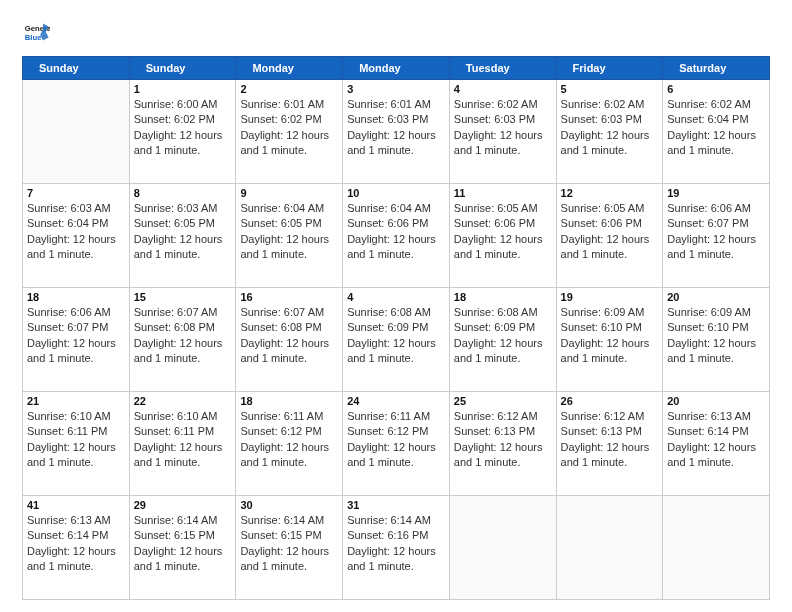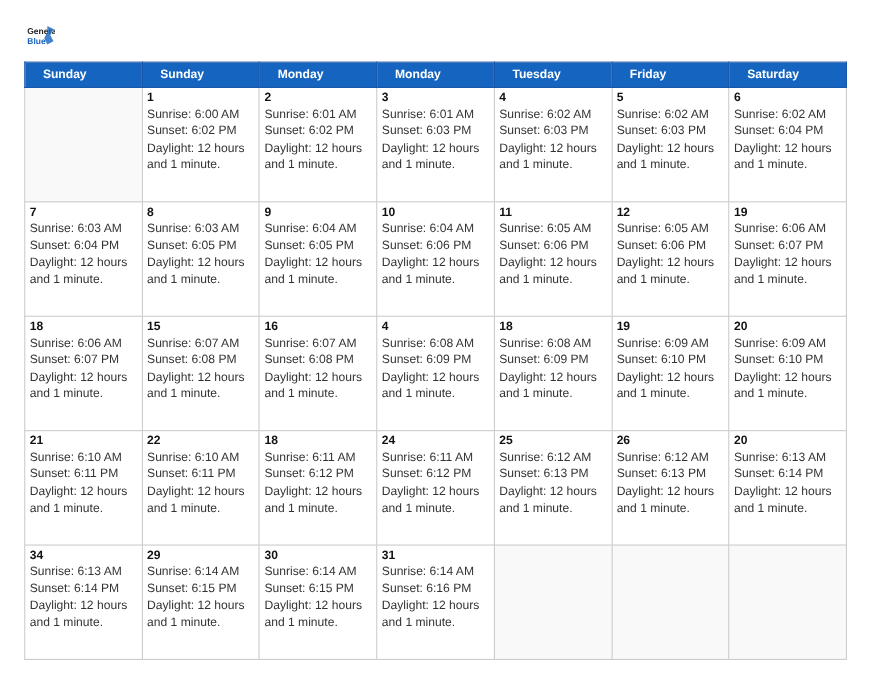--- a/index.html
+++ b/index.html
@@ -237,21 +237,21 @@
             <span class="day-num">26</span>
             <div class="day-info">Sunrise: 6:12 AM<br>Sunset: 6:13 PM<br>Daylight: 12 hours<br>and 1 minute.</div>
           </td>
           <td>
             <span class="day-num">20</span>
             <div class="day-info">Sunrise: 6:13 AM<br>Sunset: 6:14 PM<br>Daylight: 12 hours<br>and 1 minute.</div>
           </td>
         </tr>
         <tr class="last-row">
           <td>
-            <span class="day-num">34</span>
+            <span class="day-num">41</span>
             <div class="day-info">Sunrise: 6:13 AM<br>Sunset: 6:14 PM<br>Daylight: 12 hours<br>and 1 minute.</div>
           </td>
           <td>
             <span class="day-num">29</span>
             <div class="day-info">Sunrise: 6:14 AM<br>Sunset: 6:15 PM<br>Daylight: 12 hours<br>and 1 minute.</div>
           </td>
           <td>
             <span class="day-num">30</span>
             <div class="day-info">Sunrise: 6:14 AM<br>Sunset: 6:15 PM<br>Daylight: 12 hours<br>and 1 minute.</div>
           </td>

